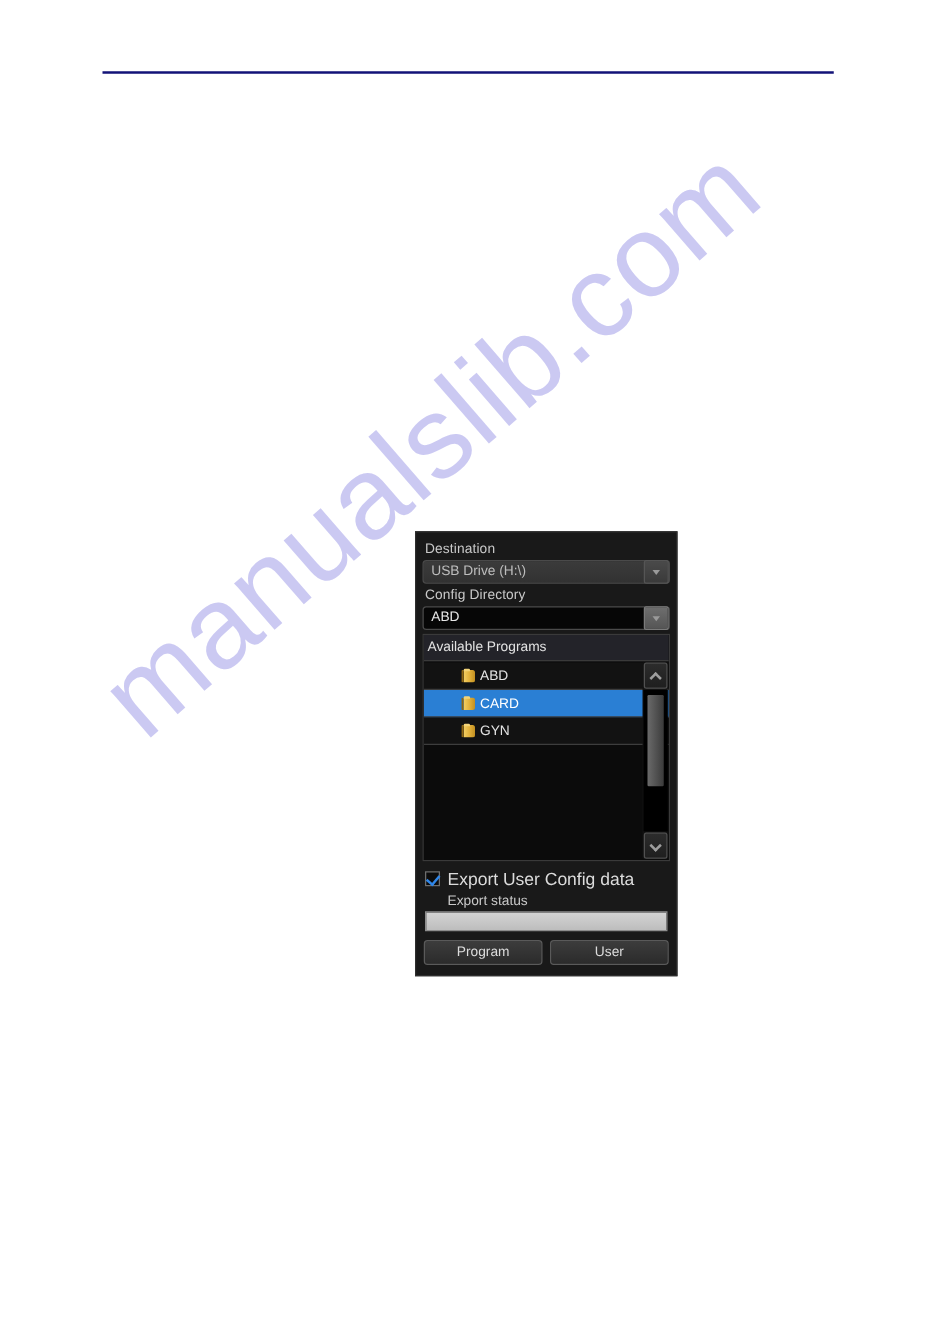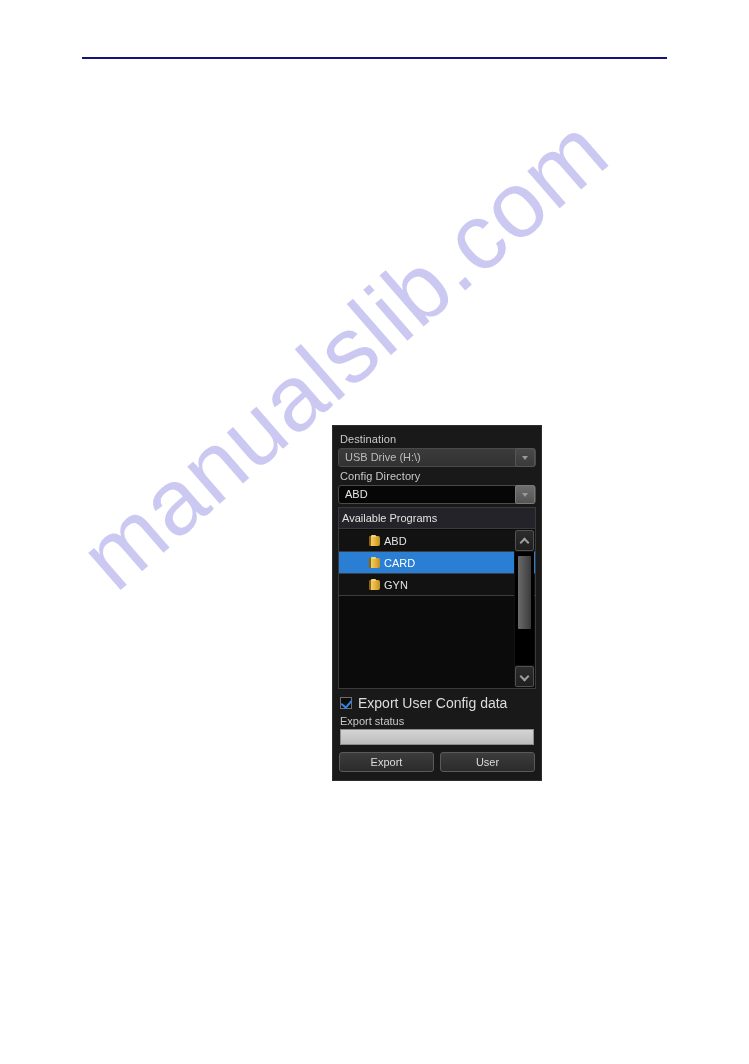--- a/index.html
+++ b/index.html
@@ -287,21 +287,21 @@
   .check-label {
     font-size: 14px;
     color: #dcdcdc;
   }
 
   
   .status-label {
     display: block;
     font-size: 11px;
     color: #c9c9c9;
-    margin: 4px 0 2px 2px;
+    margin: 4px 0 2px 20px;
   }
   .progress {
     height: 16px;
     background: linear-gradient(#d4d4d4, #bdbdbd);
     border: 1px solid #8d8d8d;
     box-sizing: border-box;
     margin: 0 2px;
   }
 
   
@@ -397,17 +397,17 @@
     <span class="checkbox">
         <span class="tick"></span>
       </span>
     <span class="check-label">Export User Config data</span>
   </div>
 
   <span class="status-label">Export status</span>
   <div class="progress"></div>
 
   <div class="btn-row">
-    <div class="btn">Export</div>
+    <div class="btn">Program</div>
     <div class="btn">User</div>
   </div>
 
 </div>
 
 </body></html>

